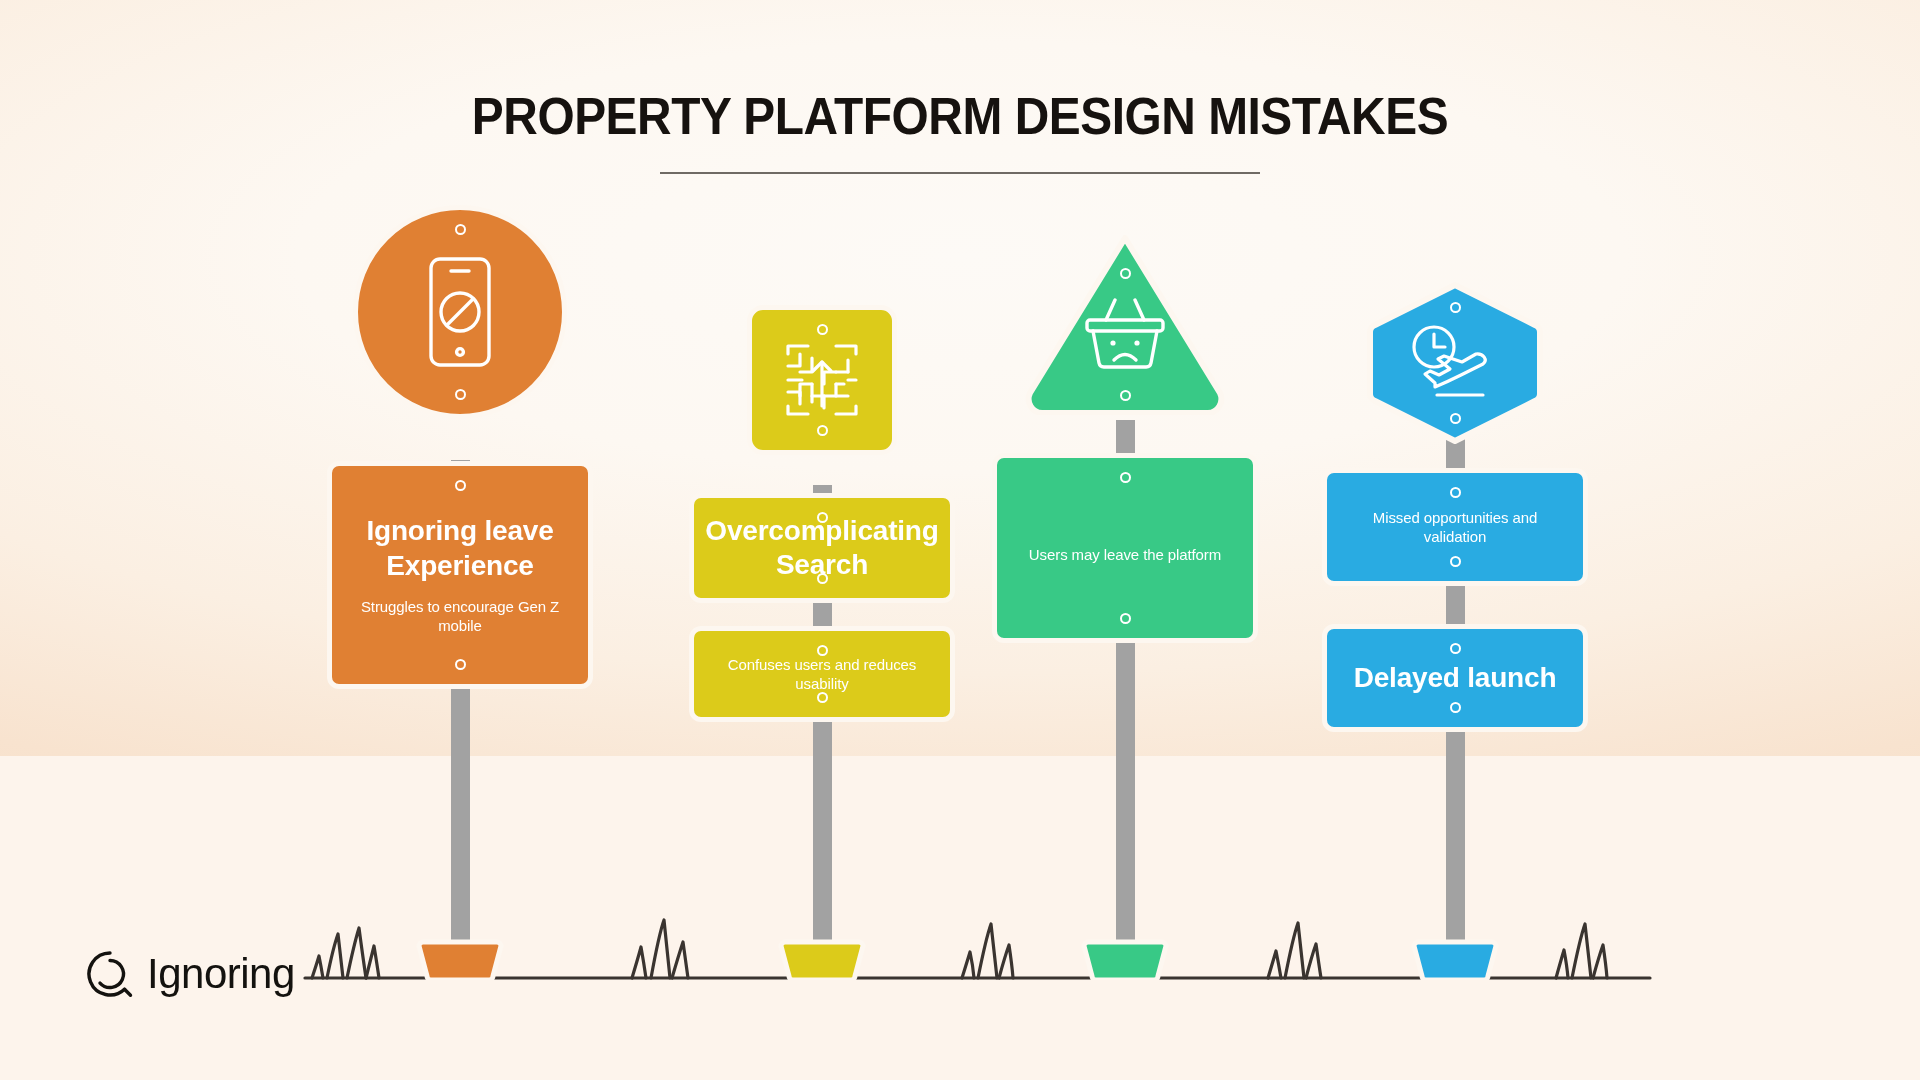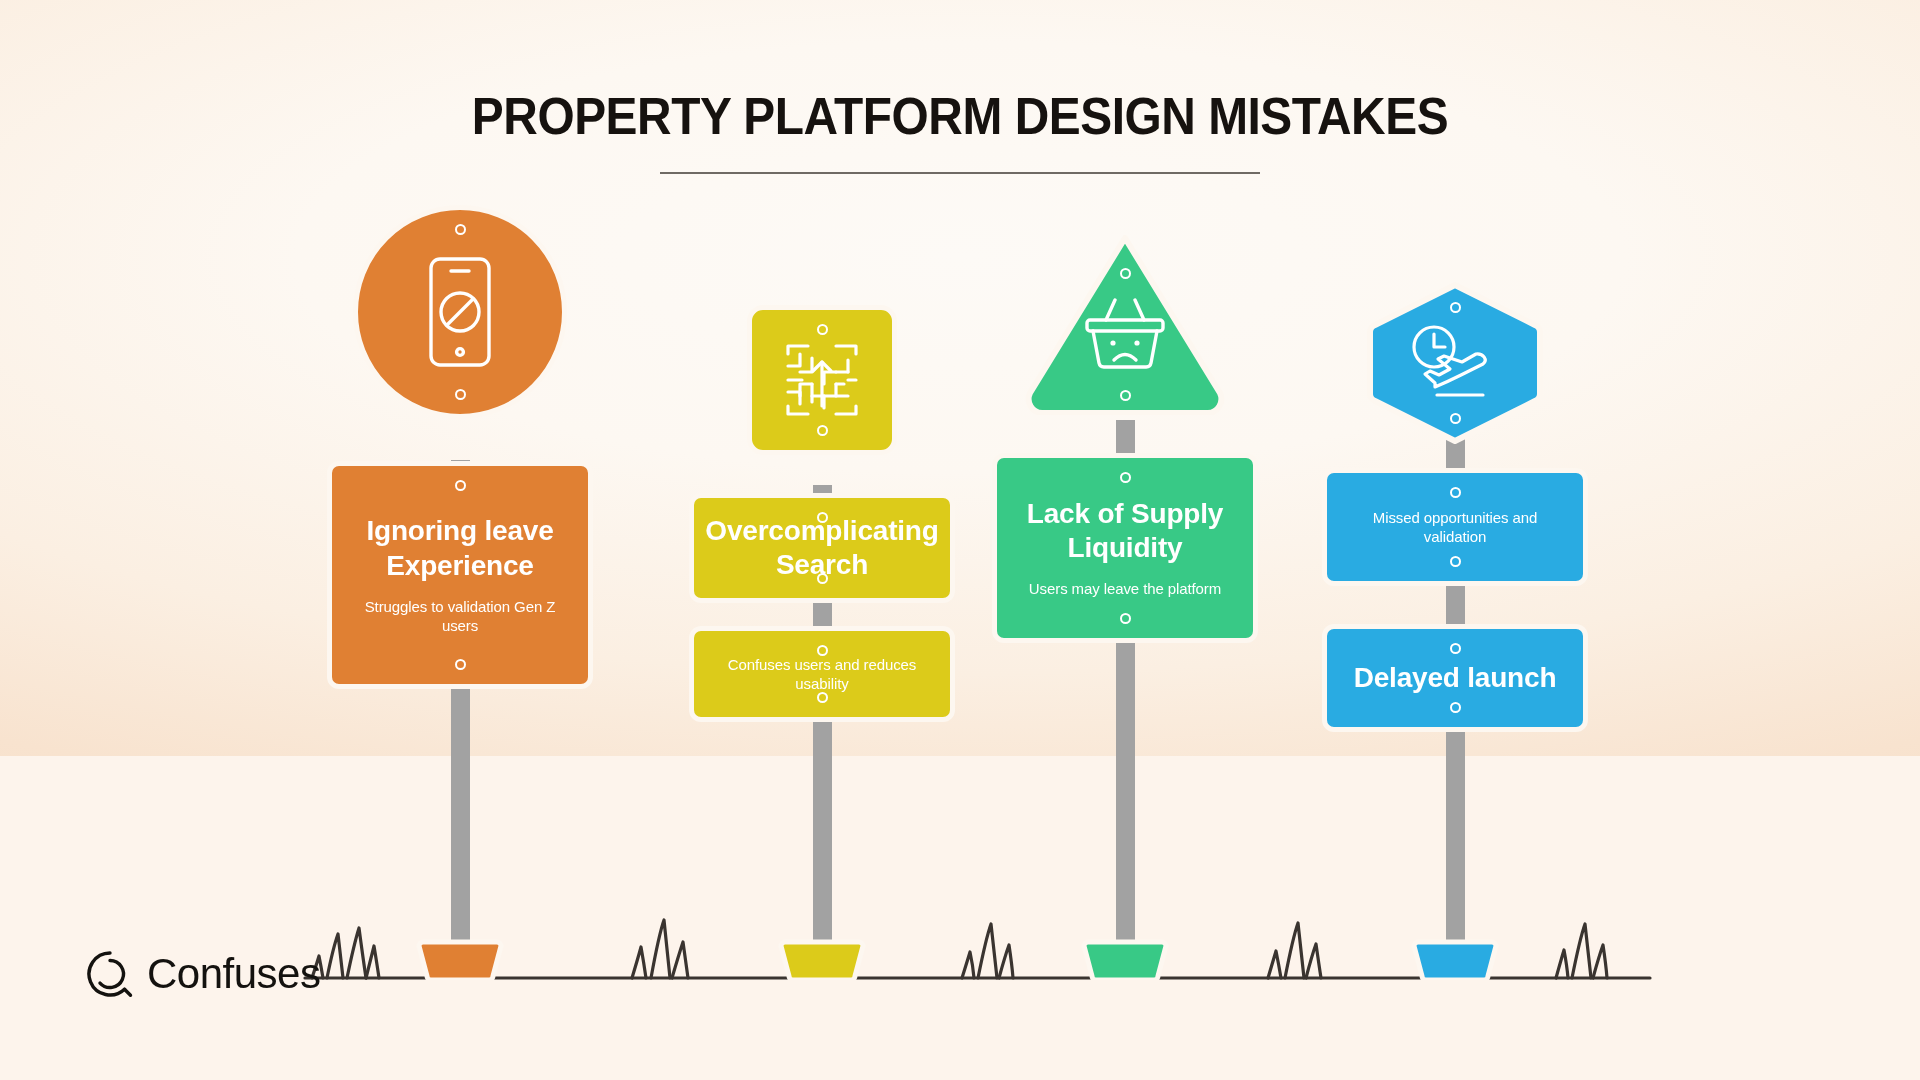--- a/index.html
+++ b/index.html
@@ -213,21 +213,21 @@
           <circle cx="43" cy="58" r="19"></circle>
           <line x1="30.5" y1="70.5" x2="55.5" y2="45.5"></line>
         </g>
       </svg>
     </div>
 
     <div class="plate" style="background:#e08033; margin-top:42px; width:266px; min-height:228px; margin-left:37px;">
       <span class="rivet top"></span>
       <span class="rivet bot"></span>
       <div class="head">Ignoring leave Experience</div>
-      <div class="sub">Struggles to validation Gen Z users</div>
+      <div class="sub">Struggles to encourage Gen Z mobile</div>
     </div>
 
     <div class="foot">
       <svg viewBox="0 0 90 44" width="90" height="44">
         <path d="M8 6 h74 a4 4 0 0 1 4 4 l-8 30 a4 4 0 0 1 -4 4 h-58 a4 4 0 0 1 -4 -4 l-8 -30 a4 4 0 0 1 4 -4 z" fill="#e08033" stroke="#fdf7f0" stroke-width="5"></path>
       </svg>
     </div>
   </div>
 
   <div class="post" style="left:652px; top:305px; height:675px;">
@@ -302,21 +302,20 @@
           <circle cx="29" cy="45" r="2.6" fill="#ffffff" stroke="none"></circle>
           <circle cx="53" cy="45" r="2.6" fill="#ffffff" stroke="none"></circle>
           <path d="M30 62 q11 -11 22 0"></path>
         </g>
       </svg>
     </div>
 
     <div class="plate" style="background:#38c986; margin-top:38px; width:266px; min-height:190px; margin-left:37px;">
       <span class="rivet top"></span>
       <span class="rivet bot"></span>
-      <div class="head">Lack of Supply Liquidity</div>
       <div class="sub">Users may leave the platform</div>
     </div>
 
     <div class="foot">
       <svg viewBox="0 0 90 44" width="90" height="44">
         <path d="M8 6 h74 a4 4 0 0 1 4 4 l-8 30 a4 4 0 0 1 -4 4 h-58 a4 4 0 0 1 -4 -4 l-8 -30 a4 4 0 0 1 4 -4 z" fill="#38c986" stroke="#fdf7f0" stroke-width="5"></path>
       </svg>
     </div>
   </div>
 
@@ -360,16 +359,16 @@
   </div>
 
   <div class="logo">
     <svg width="48" height="48" viewBox="0 0 48 48">
       <g fill="none" stroke="#14120f" stroke-width="3.4" stroke-linecap="round">
         <path d="M24 3 a21 21 0 1 0 14.5 36.2"></path>
         <path d="M24 10.5 a13.5 13.5 0 1 1 -10 22.6"></path>
         <path d="M38.5 39.2 l6 6"></path>
       </g>
     </svg>
-    <span class="logo-text">Confuses</span>
+    <span class="logo-text">Ignoring</span>
   </div>
 
 </div>
 
 </body></html>

